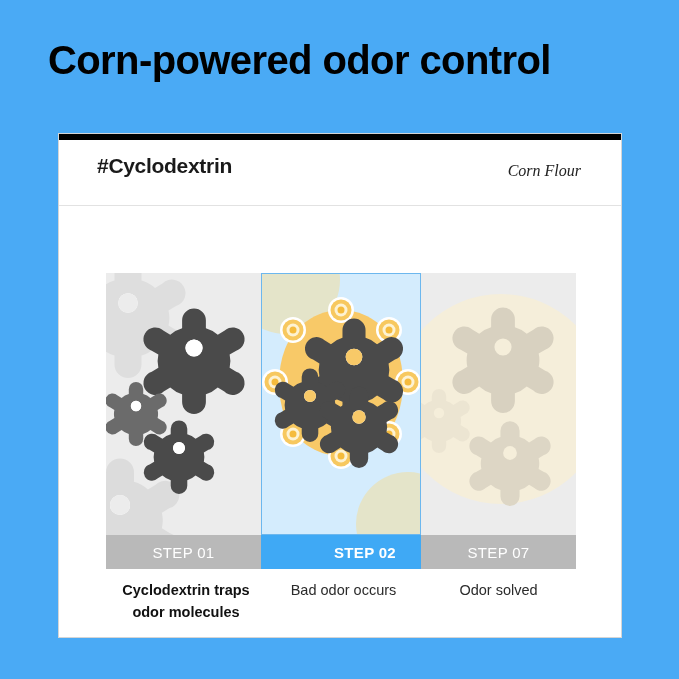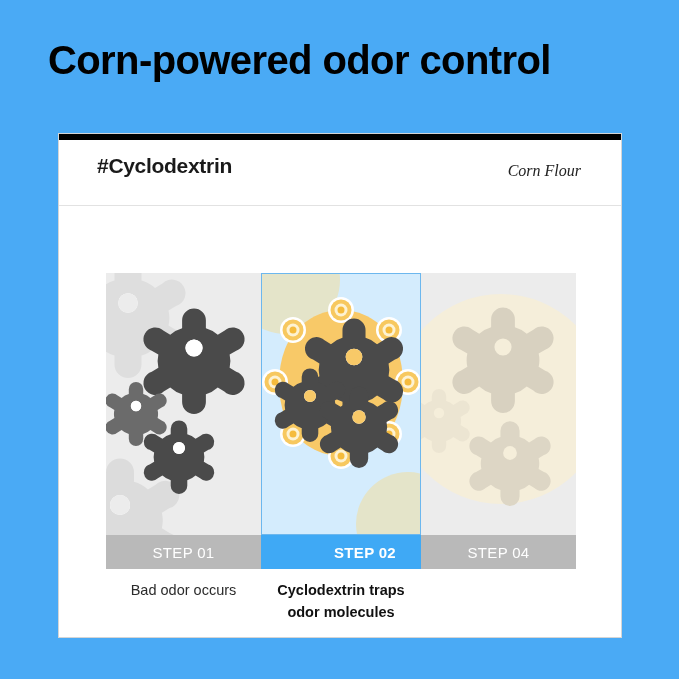--- a/index.html
+++ b/index.html
@@ -291,25 +291,26 @@
               </g>
           </g>
         </svg>
       </div>
 
     </div>
 
     <div class="stepbar">
       <div class="step step-1">STEP 01</div>
       <div class="step step-2">STEP 02</div>
-      <div class="step step-3">STEP 04</div>
+      <div class="step step-3">STEP 07</div>
     </div>
 
     <div class="captions">
-      <div class="caption caption-1">Bad odor occurs</div>
       <div class="caption caption-2">
         <span>Cyclodextrin traps</span><br>
         <span>odor molecules</span>
       </div>
+      <div class="caption caption-1">Bad odor occurs</div>
+      <div class="caption caption-3">Odor solved</div>
     </div>
 
   </div>
 </div>
 
 </body></html>

